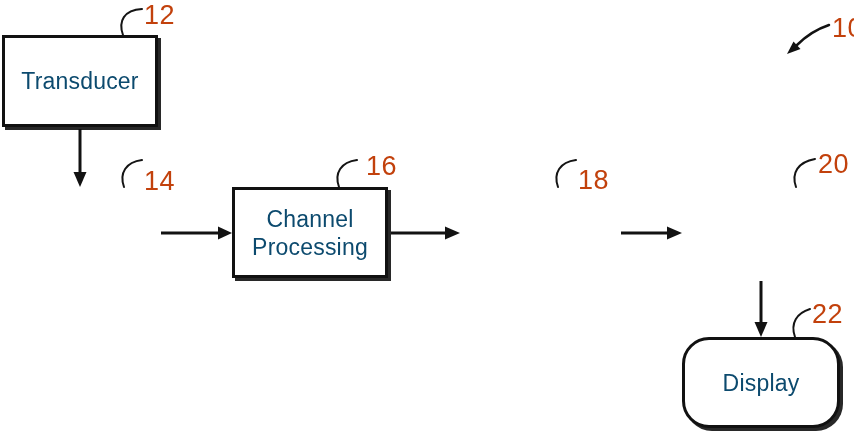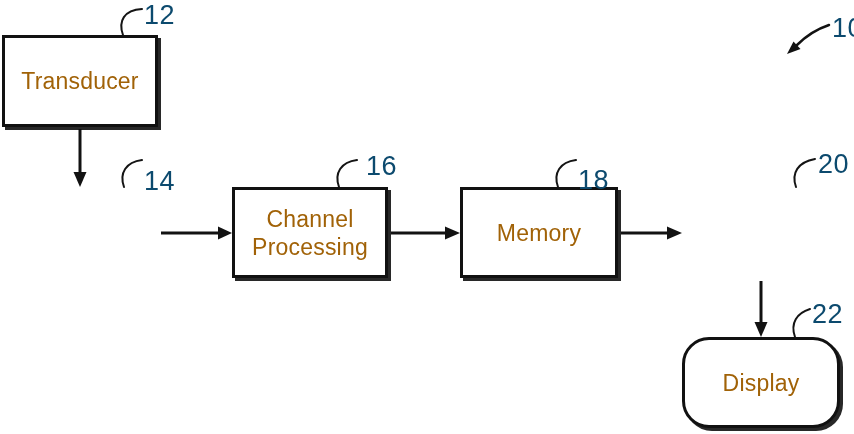--- a/index.html
+++ b/index.html
@@ -30,29 +30,29 @@
     box-shadow: 3px 3px 0 rgba(10,10,10,0.88);
     background: #ffffff;
     display: flex;
     align-items: center;
     justify-content: center;
     text-align: center;
   }
   .block .label {
     font-size: 23px;
     line-height: 28px;
-    color: #a16207;
+    color: #0c4a6e;
     white-space: pre-line;
     letter-spacing: 0.2px;
   }
   .ref-num {
     position: absolute;
     font-size: 27px;
     line-height: 1;
-    color: #0c4a6e;
+    color: #c2410c;
     letter-spacing: 0.5px;
   }
 </style>
 </head>
 <body>
 
 <div class="stage">
 
   <svg class="overlay" viewBox="0 0 854 434" xmlns="http://www.w3.org/2000/svg">
     <g stroke="#121212" stroke-width="3" fill="#121212">
@@ -89,23 +89,20 @@
   <div class="block" style="left:2px; top:35px; width:150px; height:86px;">
     <span class="label">Transducer</span>
   </div>
 
 
   <div class="block" style="left:232px; top:187px; width:150px; height:85px;">
     <span class="label">Channel
 Processing</span>
   </div>
 
-  <div class="block" style="left:460px; top:187px; width:152px; height:85px;">
-    <span class="label">Memory</span>
-  </div>
 
 
   <div class="block" style="left:682px; top:337px; width:152px; height:85px;border-radius:27px;">
     <span class="label">Display</span>
   </div>
 
   <span class="ref-num" style="left:144px; top:2px;">12</span>
   <span class="ref-num" style="left:144px; top:168px;">14</span>
   <span class="ref-num" style="left:366px; top:153px;text-align:right;">16</span>
   <span class="ref-num" style="left:578px; top:153px;margin-top:14px;">18</span>

